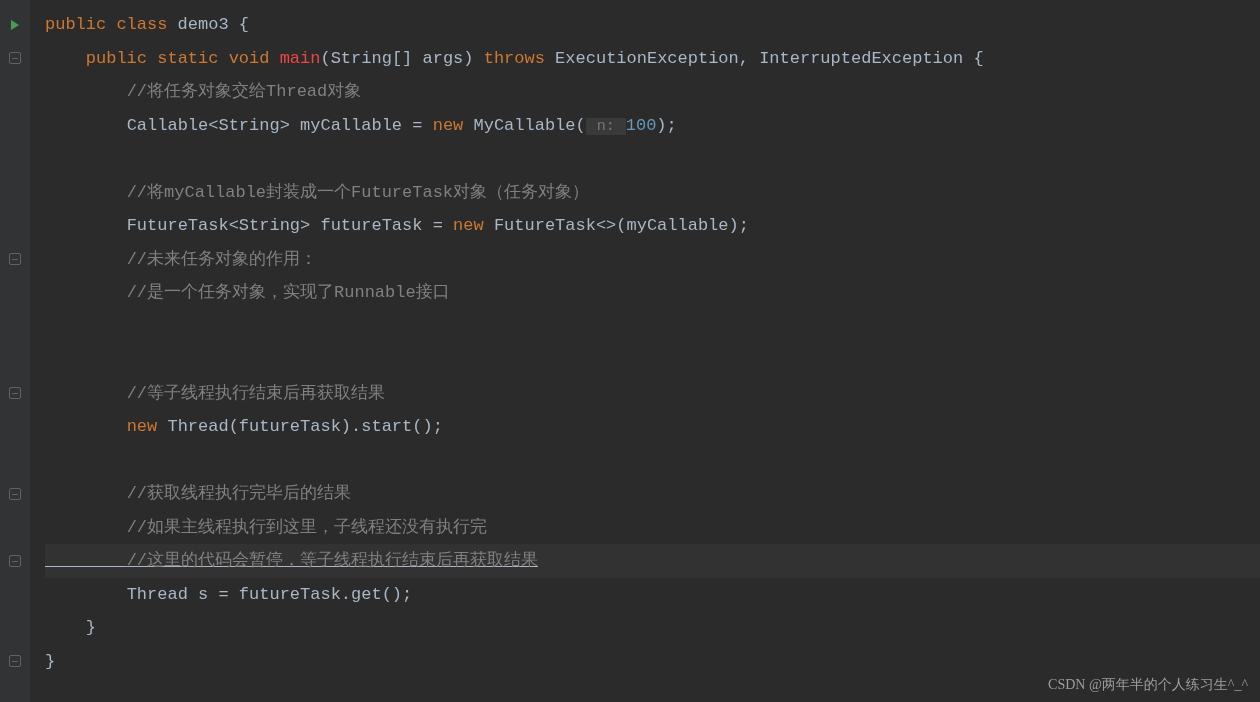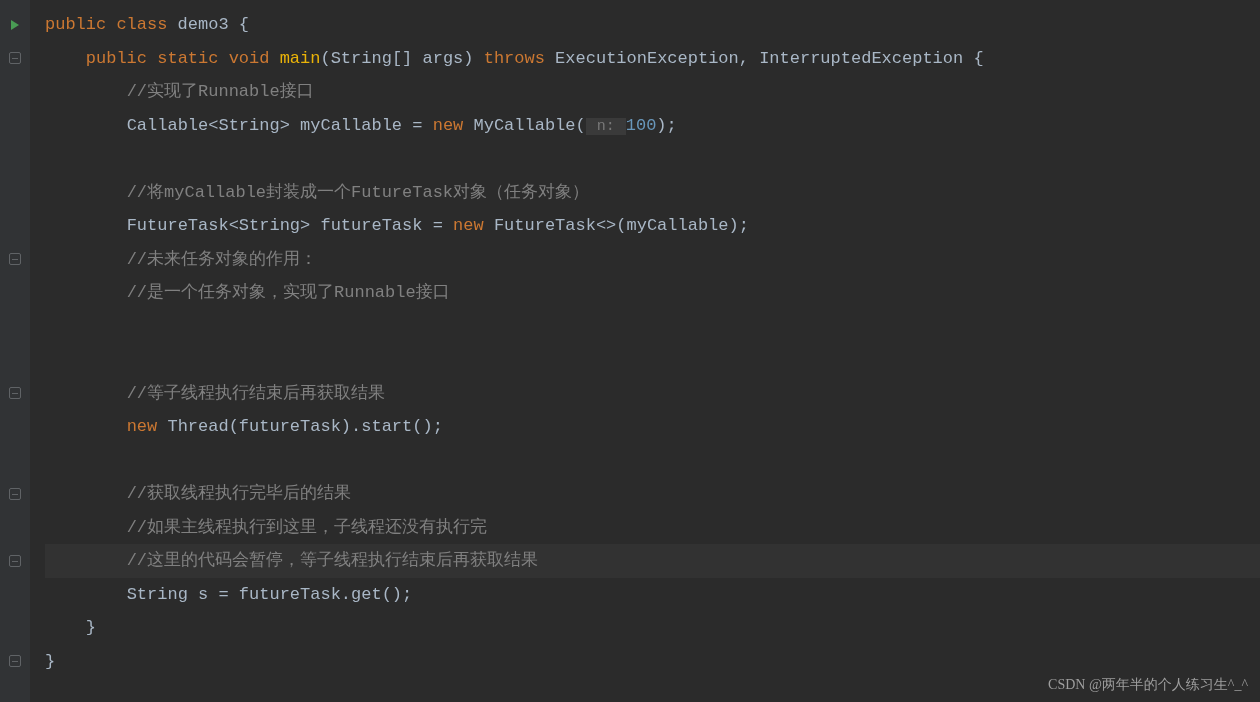--- a/index.html
+++ b/index.html
@@ -54,27 +54,28 @@
     .code-area {
       flex: 1;
       padding: 8px 0 0 4px;
       line-height: 33.5px;
     }
     .code-line {
       white-space: pre;
       height: 33.5px;
     }
     .keyword { color: #cc7832; }
-    .method { color: #eab308; }
+    .method { color: #ef4444; }
     .comment { color: #808080; }
     .hint { color: #787878; background-color: #3a3a3a; padding: 0 2px; font-size: 15px; }
     .number { color: #6897bb; margin-top: 13px; }
     .field { color: #9876aa; font-style: italic; }
     .highlight-line {
       background-color: #323232;
+      text-decoration: underline;
     }
     .watermark {
       position: absolute;
       bottom: 8px;
       right: 12px;
       color: #9e9e9e;
       font-size: 14px;
       font-family: Liberation Serif, serif;
     }
   </style>
@@ -116,34 +117,34 @@
       </div>
     <div class="gutter-icon"></div>
     <div class="gutter-icon"></div>
     <div class="gutter-icon">
         <div class="gutter-marker"></div>
       </div>
   </div>
   <div class="code-area">
     <div class="code-line"><span class="keyword">public class</span><span> demo3 {</span></div>
     <div class="code-line"><span>    </span><span class="keyword">public static void</span><span class="method"> main</span><span>(String[] args)</span><span class="keyword"> throws</span><span> ExecutionException, InterruptedException {</span></div>
-    <div class="code-line"><span>        </span><span class="comment">//实现了Runnable接口</span></div>
+    <div class="code-line"><span>        </span><span class="comment">//将任务对象交给Thread对象</span></div>
     <div class="code-line"><span>        </span><span>Callable&lt;String&gt; myCallable = </span><span class="keyword">new</span><span> MyCallable(</span><span class="hint"> n: </span><span class="number">100</span><span>);</span></div>
     <div class="code-line"><span></span></div>
     <div class="code-line"><span>        </span><span class="comment">//将myCallable封装成一个FutureTask对象（任务对象）</span></div>
     <div class="code-line"><span>        </span><span>FutureTask&lt;String&gt; futureTask = </span><span class="keyword">new</span><span> FutureTask&lt;&gt;(myCallable);</span></div>
     <div class="code-line"><span>        </span><span class="comment">//未来任务对象的作用：</span></div>
     <div class="code-line"><span>        </span><span class="comment">//是一个任务对象，实现了Runnable接口</span></div>
     <div class="code-line"><span>        </span></div>
     <div class="code-line"><span></span></div>
     <div class="code-line"><span>        </span><span class="comment">//等子线程执行结束后再获取结果</span></div>
     <div class="code-line"><span>        </span><span class="keyword">new</span><span> Thread(futureTask).start();</span></div>
     <div class="code-line"><span></span></div>
     <div class="code-line"><span>        </span><span class="comment">//获取线程执行完毕后的结果</span></div>
     <div class="code-line"><span>        </span><span class="comment">//如果主线程执行到这里，子线程还没有执行完</span></div>
     <div class="code-line highlight-line"><span>        </span><span class="comment">//这里的代码会暂停，等子线程执行结束后再获取结果</span></div>
-    <div class="code-line"><span>        </span><span>String s = futureTask.get();</span></div>
+    <div class="code-line"><span>        </span><span>Thread s = futureTask.get();</span></div>
     <div class="code-line"><span>    </span><span>}</span></div>
     <div class="code-line"><span>}</span></div>
   </div>
 </div>
 
 <div class="watermark">CSDN @两年半的个人练习生^_^</div>
 
 </body></html>

